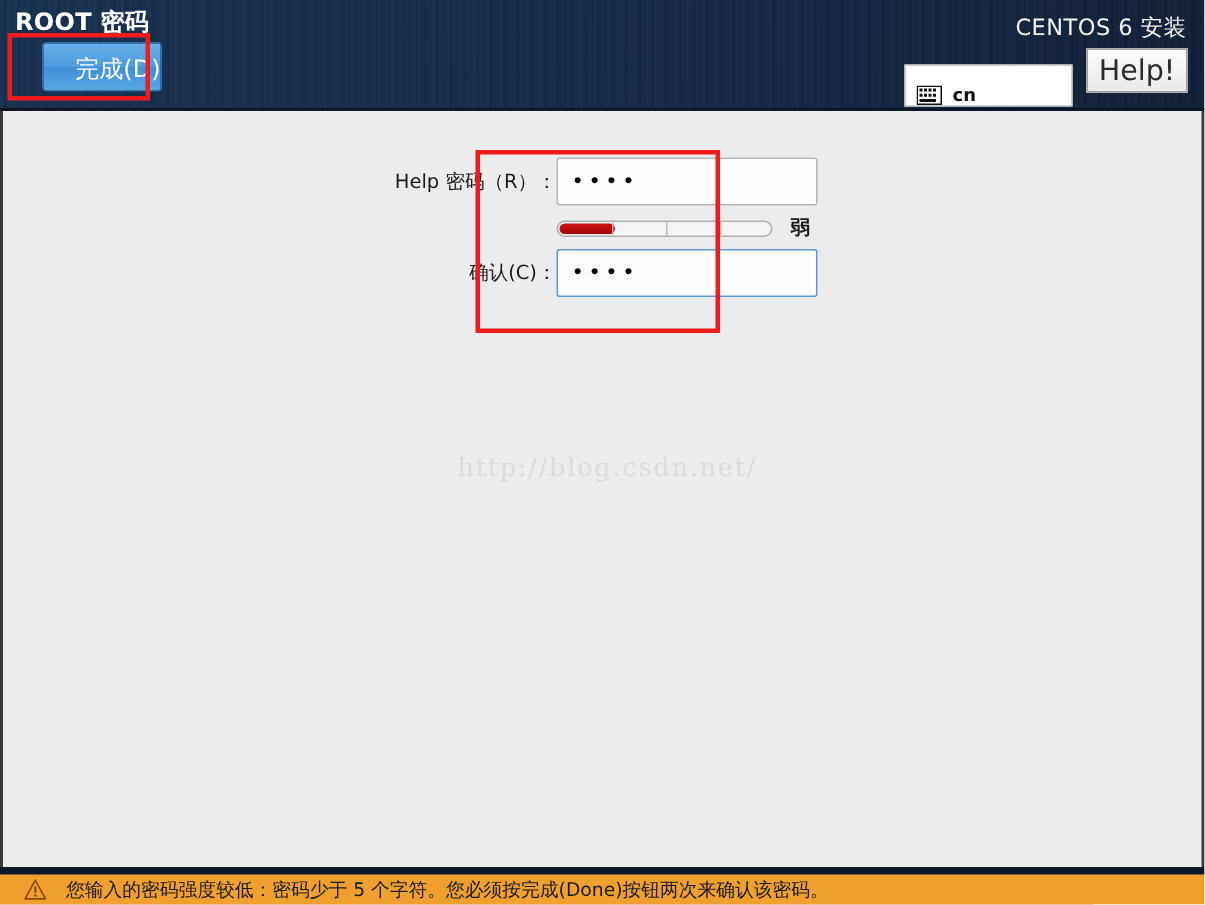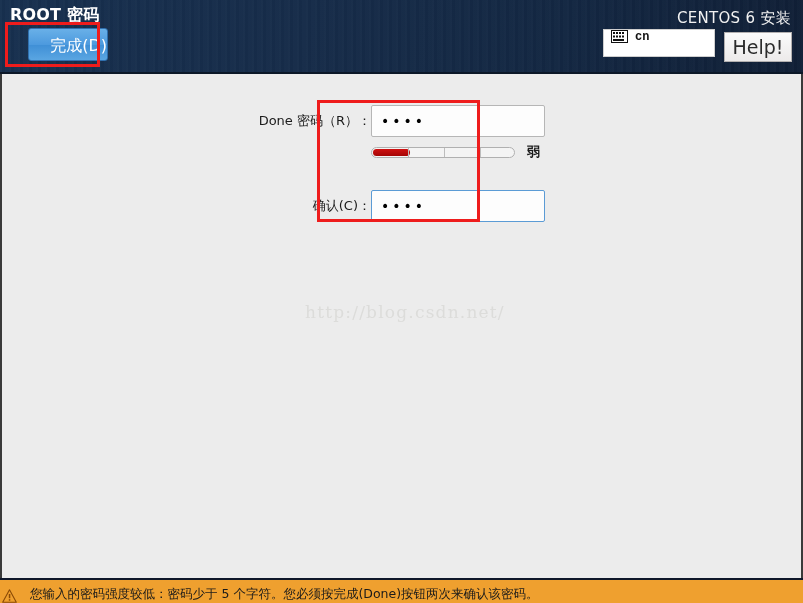--- a/index.html
+++ b/index.html
@@ -97,31 +97,30 @@
     top: 9px;
     color: #f2f2f2;
     font-size: 15px;
     white-space: nowrap;
     letter-spacing: 0.3px;
   }
 
   .kbd-indicator {
     position: absolute;
     right: 88px;
-    top: 29px;
+    top: 43px;
     width: 112px;
     height: 28px;
     background: #ffffff;
     border: 1px solid #cfcfcf;
     box-sizing: border-box;
     display: flex;
-    align-items: flex-start;
+    align-items: flex-end;
     padding-left: 7px;
     cursor: pointer;
-    font-family: Liberation Mono, monospace;
   }
   .kbd-icon {
     width: 17px;
     height: 13px;
     display: block;
     flex: 0 0 auto;
   }
   .kbd-label {
     font-size: 12px;
     font-weight: bold;
@@ -168,21 +167,21 @@
     color: #1b1b1b;
     white-space: nowrap;
   }
 
   .form-row {
     position: absolute;
     display: flex;
     align-items: center;
   }
   .row-pw    { left: 254px; top: 31px; }
-  .row-conf  { left: 254px; top: 92px; margin-top: 24px; }
+  .row-conf  { left: 254px; top: 92px; }
 
   .field-label {
     font-size: 13px;
     color: #1b1b1b;
     white-space: nowrap;
     text-align: right;
   }
   .lbl-pw   { width: 115px; }
   .lbl-conf { width: 115px; }
 
@@ -272,25 +271,25 @@
   }
 
   
   .warning-bar {
     position: absolute;
     left: 0;
     top: 578px;
     width: 803px;
     height: 25px;
     background: #efa02f;
-    border-top: 2px solid #0f172a;
+    border-top: 5px solid #0f172a;
     box-sizing: border-box;
     display: flex;
-    align-items: flex-end;
-    padding-left: 2px;
+    align-items: center;
+    padding-left: 16px;
   }
   .warn-icon {
     width: 15px;
     height: 14px;
     flex: 0 0 auto;
     display: block;
   }
   .warn-text {
     margin-left: 13px;
     font-size: 12.5px;
@@ -328,21 +327,21 @@
       <span class="kbd-label">cn</span>
     </div>
 
     <div class="help-button">Help!</div>
   </div>
 
   <div class="content">
 
 
     <div class="form-row row-pw">
-      <span class="field-label lbl-pw">Done 密码（R）：</span>
+      <span class="field-label lbl-pw">Help 密码（R）：</span>
       <input class="pw-input normal" type="text" readonly="" value="••••" style="">
     </div>
 
     <div class="meter-row">
       <div class="meter">
         <div class="meter-fill" style="width: 26%;"></div>
         <div class="meter-tick" style="left:36px"></div>
         <div class="meter-tick" style="left:72px"></div>
         <div class="meter-tick" style="left:108px"></div>
       </div>

